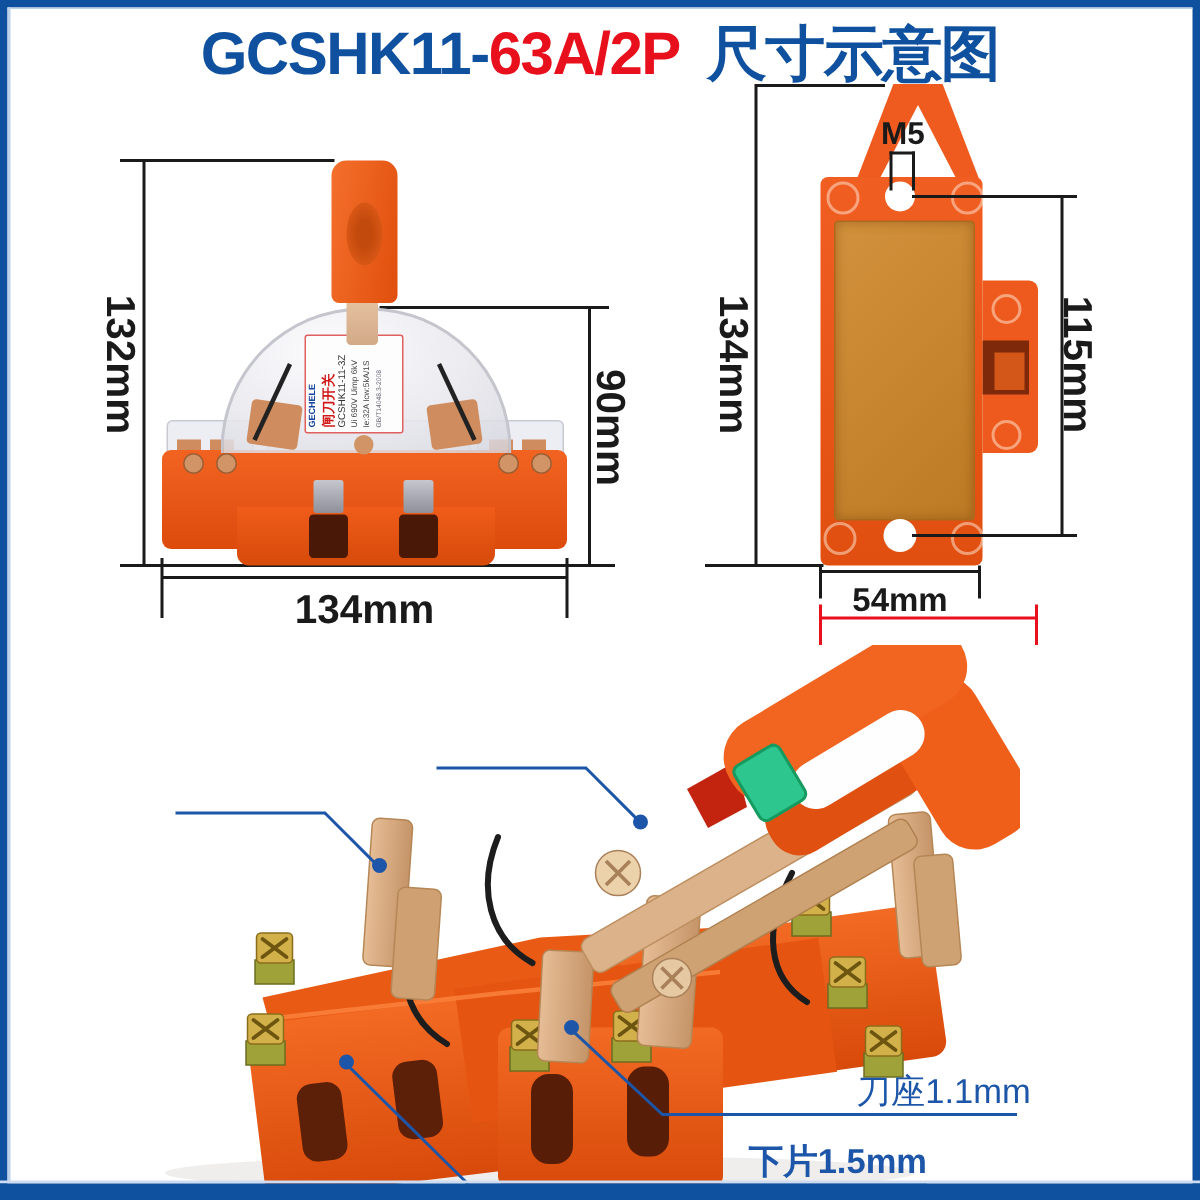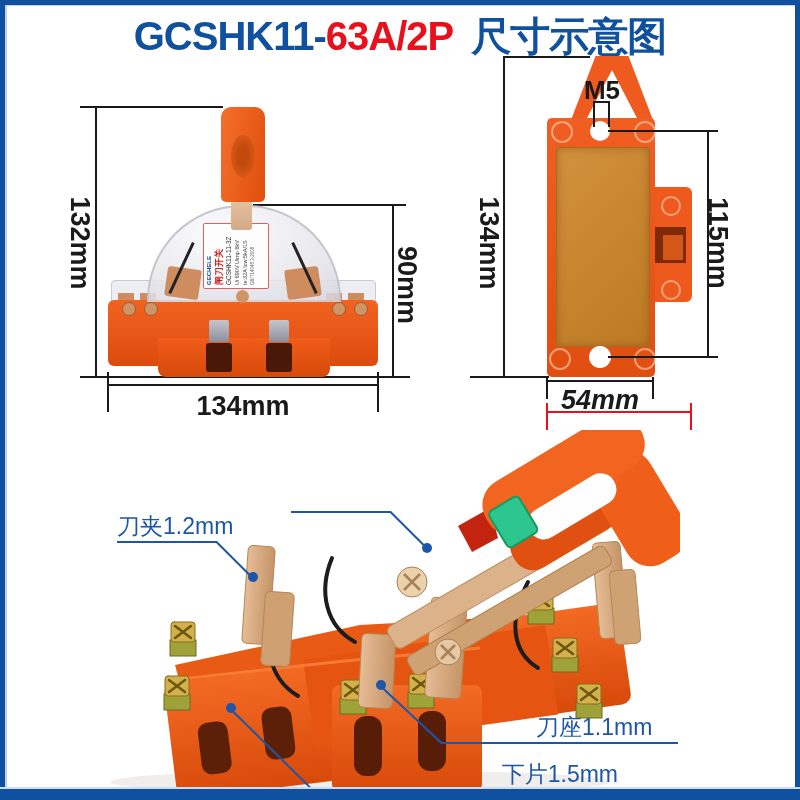--- a/index.html
+++ b/index.html
@@ -125,24 +125,24 @@
   <div class="abs hl" style="left:608px;top:356px;width:110px;height:2px;"></div>
   <div class="abs vl" style="left:593px;top:101px;width:2px;height:26px;"></div>
   <div class="abs vl" style="left:608px;top:101px;width:2px;height:26px;"></div>
   <div class="abs hl" style="left:593px;top:101px;width:17px;height:2px;"></div>
   <div class="abs vl" style="left:546px;top:377px;width:2px;height:22px;"></div>
   <div class="abs vl" style="left:652px;top:377px;width:2px;height:22px;"></div>
   <div class="abs hl" style="left:546px;top:380px;width:108px;height:2px;"></div>
   <div class="abs hl red" style="left:546px;top:411px;width:146px;height:2px;"></div>
   <div class="abs vl red" style="left:546px;top:403px;width:2px;height:27px;"></div>
   <div class="abs vl red" style="left:690px;top:403px;width:2px;height:27px;"></div>
-  <div class="dim-text" style="left:578px;top:76px;width:48px;font-size:26px;">M5</div>
+  <div class="dim-text" style="left:578px;top:76px;width:48px;font-size:21px;">M5</div>
   <div class="dim-text vtext" style="left:429px;top:229px;width:120px;">134mm</div>
   <div class="dim-text vtext" style="left:658px;top:229px;width:120px;">115mm</div>
-  <div class="dim-text" style="left:546px;top:386px;width:108px;font-size:27px;font-style:italic;">54mm</div>
+  <div class="dim-text" style="left:546px;top:386px;width:108px;font-size:22px;">54mm</div>
 
   <svg class="abs" style="left:60px;top:430px;" width="620" height="365" viewBox="0 0 620 365">
     <defs>
       <linearGradient id="go" x1="0" y1="0" x2="0" y2="1">
         <stop offset="0" stop-color="#f26a24"></stop>
           <stop offset="1" stop-color="#d84a0a"></stop>
       </linearGradient>
       <linearGradient id="gc" x1="0" y1="0" x2="1" y2="0">
         <stop offset="0" stop-color="#e6bd96"></stop>
           <stop offset="1" stop-color="#c59468"></stop>
@@ -220,38 +220,37 @@
     <g>
       <polygon points="398,96 430,78 438,108 412,122" fill="#c22410"></polygon>
       <rect x="452" y="96" width="152" height="46" rx="21" fill="#e05010" transform="rotate(-31 470 120)"></rect>
       <rect x="548" y="25" width="66" height="118" rx="26" fill="#ef5f1a" transform="rotate(-31 570 85)"></rect>
       <rect x="428" y="38" width="178" height="58" rx="27" fill="#f16520" transform="rotate(-31 470 80)"></rect>
       <rect x="468" y="74" width="98" height="32" rx="16" fill="#fefefe" transform="rotate(-31 490 92)"></rect>
       <rect x="436" y="70" width="35" height="42" rx="5" fill="#2ec68f" stroke="#159a60" stroke-width="2" transform="rotate(-31 455 92)"></rect>
     </g>
   </svg>
 
-  <div class="co-text" style="left:117px;top:513px;">刀夹1.2mm</div>
   <div class="co-line" style="left:117px;top:541px;width:100px;"></div>
   <div class="co-line" style="left:217px;top:541px;width:51px;transform:rotate(45deg);"></div>
   <div class="co-dot" style="left:248px;top:572px;"></div>
 
   <div class="co-line" style="left:291px;top:511px;width:100px;"></div>
   <div class="co-line" style="left:391px;top:511px;width:51px;transform:rotate(45deg);"></div>
   <div class="co-dot" style="left:422px;top:543px;"></div>
 
   <div class="co-dot" style="left:376px;top:680px;"></div>
   <div class="co-line" style="left:383px;top:687px;width:82px;transform:rotate(43deg);"></div>
   <div class="co-line" style="left:442px;top:742px;width:236px;"></div>
-  <div class="co-text" style="left:536px;top:714px;width:138px;text-align:left;">刀座1.1mm</div>
+  <div class="co-text" style="left:560px;top:714px;width:138px;text-align:center;">刀座1.1mm</div>
 
   <div class="co-dot" style="left:226px;top:703px;"></div>
   <div class="co-line" style="left:233px;top:710px;width:112px;transform:rotate(44.6deg);"></div>
   <div class="co-line" style="left:312px;top:789px;width:306px;"></div>
-  <div class="co-text" style="left:470px;top:761px;width:148px;text-align:right;">下片1.5mm</div>
+  <div class="co-text" style="left:470px;top:761px;width:148px;text-align:right;font-weight:bold;">下片1.5mm</div>
 
   <div class="abs frame" style="left:0;top:0;width:800px;height:5px;"></div>
   <div class="abs frame" style="left:0;top:0;width:5px;height:800px;"></div>
   <div class="abs frame" style="left:795px;top:0;width:5px;height:800px;"></div>
   <div class="abs frame-light" style="left:5px;top:5px;width:2px;height:784px;"></div>
   <div class="abs frame-light" style="left:5px;top:5px;width:790px;height:1px;"></div>
   <div class="abs" style="left:0;top:787px;width:800px;height:2px;background:#cddcf0;"></div>
   <div class="abs frame" style="left:0;top:789px;width:800px;height:11px;"></div>
 
 </div>

